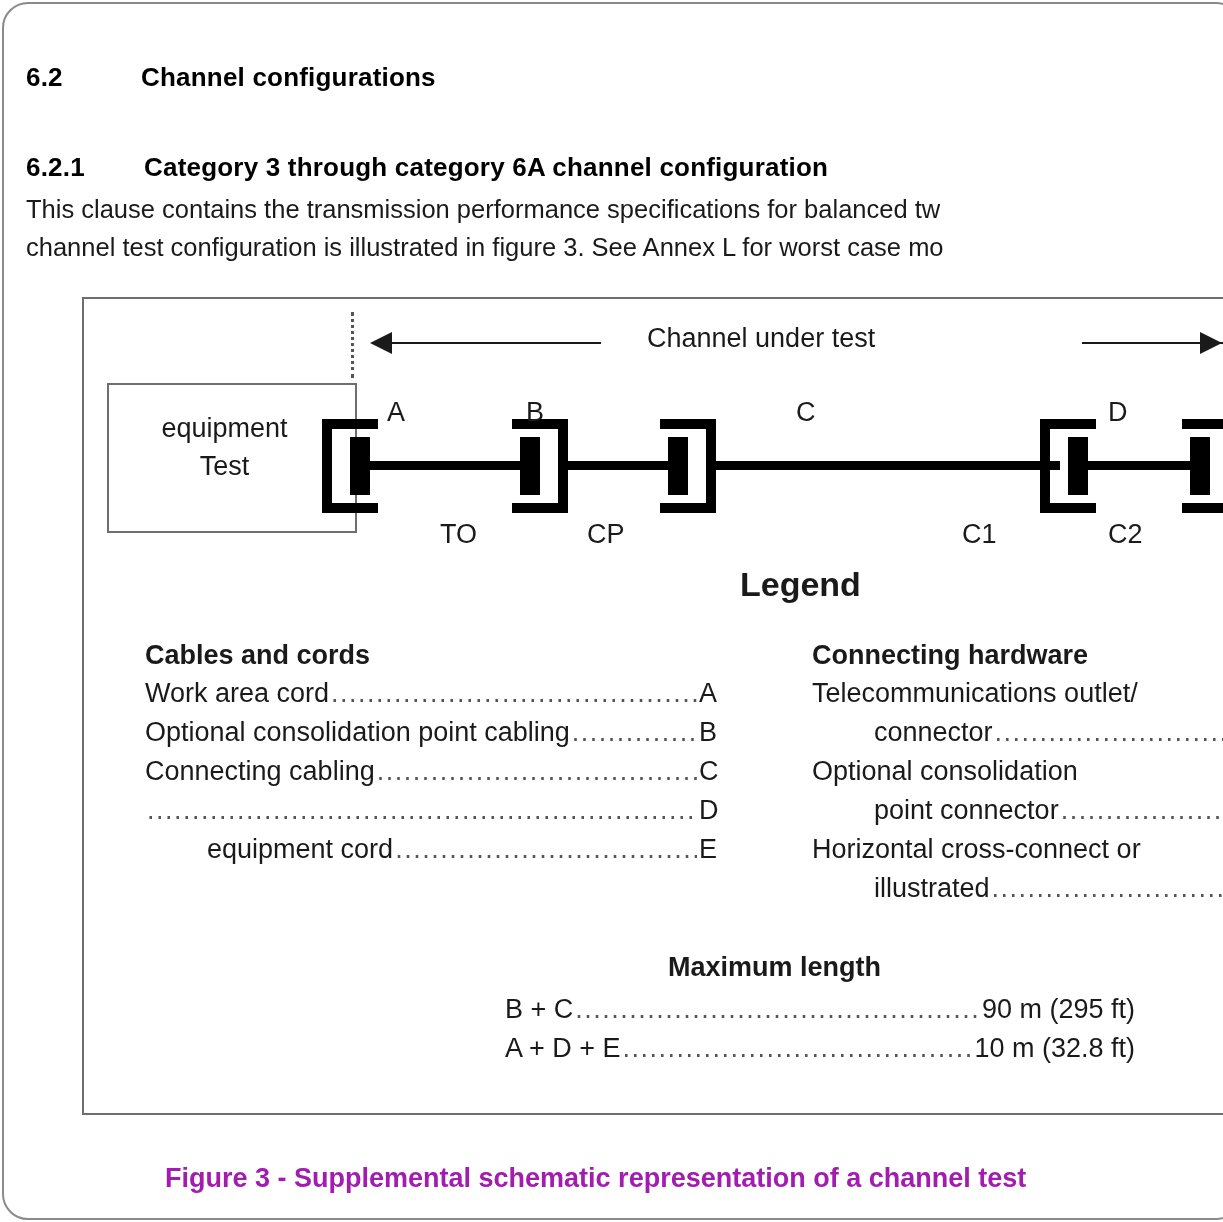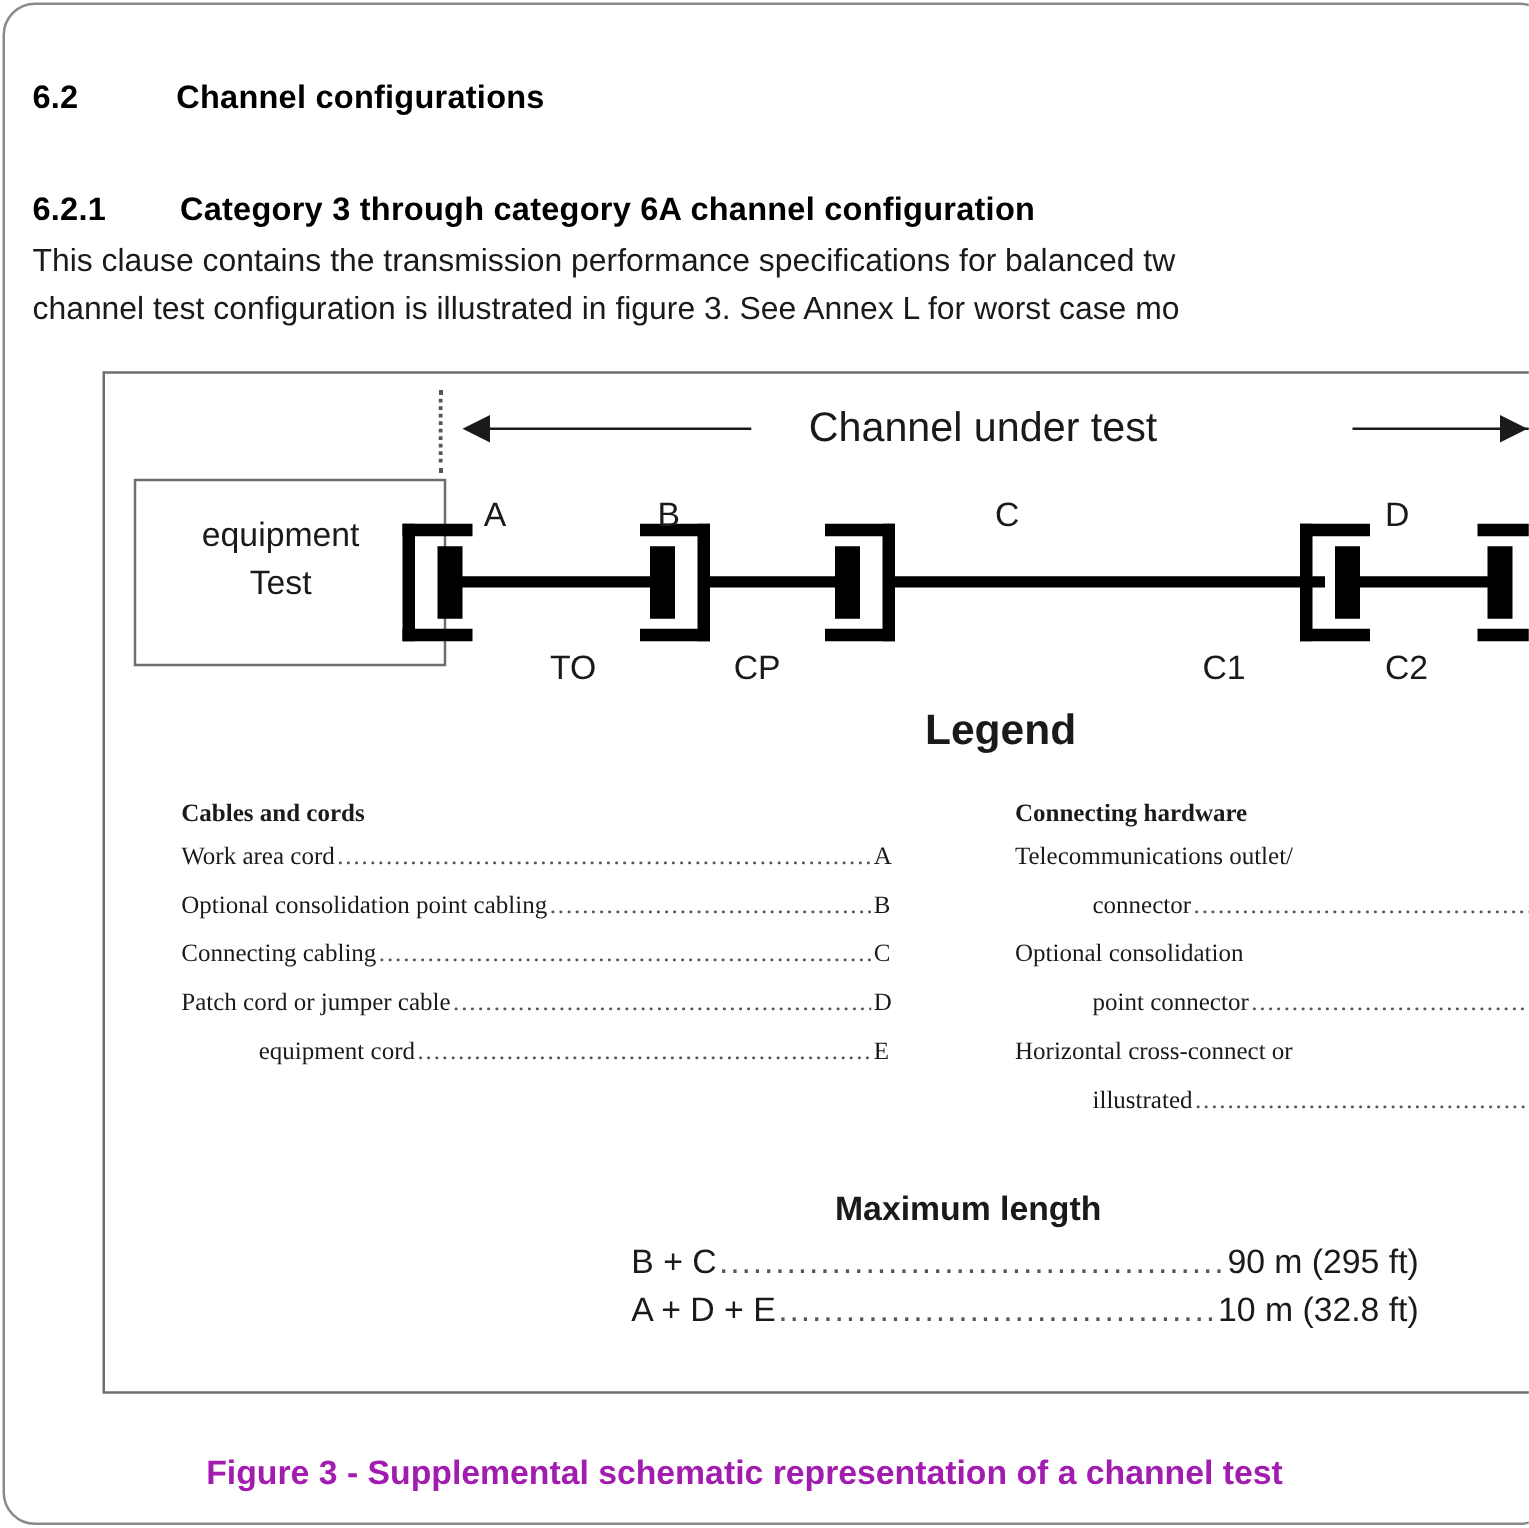--- a/index.html
+++ b/index.html
@@ -99,21 +99,21 @@
     border-top: 11px solid transparent;
     border-bottom: 11px solid transparent;
   }
   #arrow-head-left  { left: 288px; border-right: 22px solid #1a1a1a; }
   #arrow-head-right { left: 1118px; border-left: 22px solid #1a1a1a; }
 
   #channel-label {
     position: absolute;
     left: 565px;
     top: 26px;
-    font-size: 33px;
+    font-size: 27px;
     color: #1a1a1a;
     white-space: nowrap;
   }
 
   
   #test-equipment-box {
     position: absolute;
     left: 25px;
     top: 86px;
     width: 250px;
@@ -194,23 +194,22 @@
     position: absolute;
     left: 740px;
     top: 565px;
     font-size: 34px;
     font-weight: bold;
     color: #1a1a1a;
   }
 
   .legend-col {
     position: absolute;
-    font-size: 20px;
-    color: #1a1a1a;
-    font-family: Liberation Serif, serif;
+    font-size: 27px;
+    color: #1a1a1a;
   }
   #legend-col-left  { left: 145px; top: 640px; width: 580px; }
   #legend-col-right { left: 812px; top: 640px; width: 500px; }
 
   .legend-col .col-head {
     font-weight: bold;
     margin-bottom: 3px;
     white-space: nowrap;
   }
 
@@ -359,21 +358,20 @@
         <span class="txt">Optional consolidation point cabling</span>
         <span class="dots">.......................................................................................................</span>
         <span class="key">B</span>
       </div>
       <div class="leg-row">
         <span class="txt">Connecting cabling</span>
         <span class="dots">.......................................................................................................</span>
         <span class="key">C</span>
       </div>
       <div class="leg-row">
-        <span class="txt">Patch cord or jumper cable</span>
         <span class="dots">.......................................................................................................</span>
         <span class="key">D</span>
       </div>
       <div class="leg-row indent">
         <span class="txt">equipment cord</span>
         <span class="dots">.......................................................................................................</span>
         <span class="key">E</span>
       </div>
     </div>
 </div>

